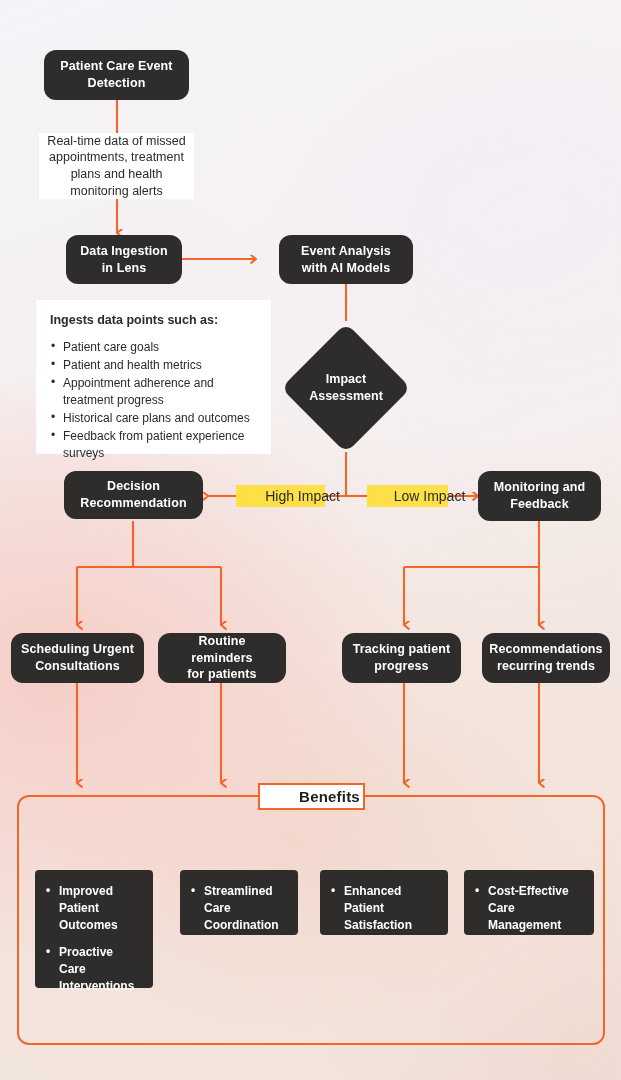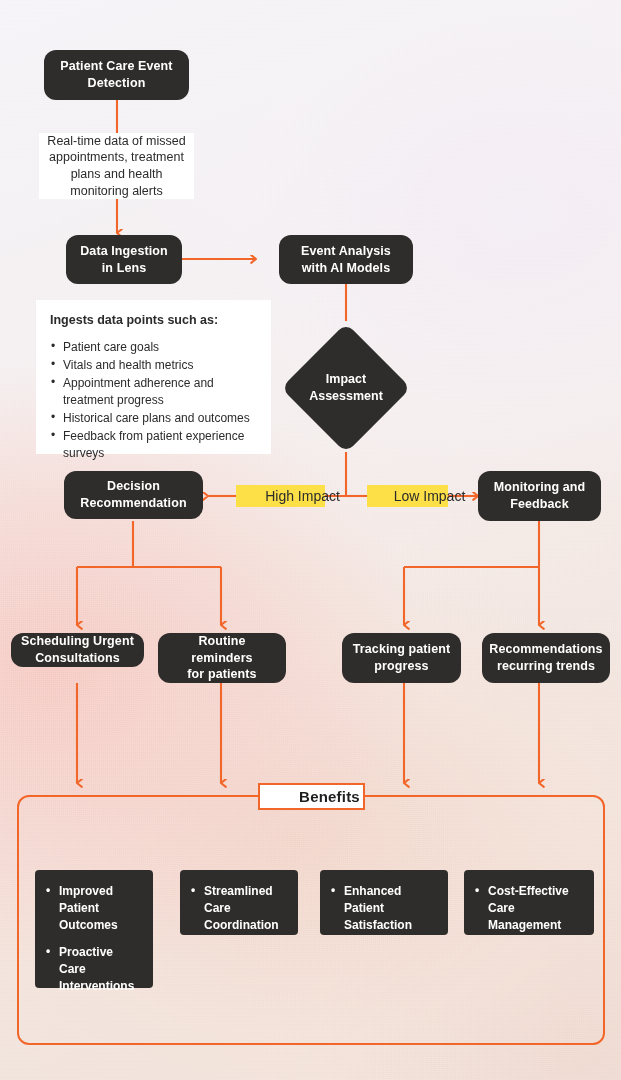--- a/index.html
+++ b/index.html
@@ -252,38 +252,38 @@
   <div class="whitebox note" style="left:39px; top:133px; width:155px; height:66px;">Real-time data of missed appointments, treatment plans and health monitoring alerts</div>
 
   <div class="node" style="left:66px; top:235px; width:116px; height:49px;">Data Ingestion<br>in Lens</div>
 
   <div class="node" style="left:279px; top:235px; width:134px; height:49px;">Event Analysis<br>with AI Models</div>
 
   <div class="whitebox ingest" style="left:36px; top:300px; width:235px; height:154px;">
     <div class="ingest-title">Ingests data points such as:</div>
     <ul>
       <li>Patient care goals</li>
-      <li>Vitals and health metrics</li>
+      <li>Patient and health metrics</li>
       <li>Appointment adherence and treatment progress</li>
       <li>Historical care plans and outcomes</li>
       <li>Feedback from patient experience surveys</li>
     </ul>
   </div>
 
   <div class="diamond" style="left:300px; top:342px; width:92px; height:92px;"></div>
   <div class="diamond-label" style="left:296px; top:355px; width:100px; height:66px;">Impact<br>Assessment</div>
 
   <div class="edge-label" style="left:236px; top:485px; width:89px; height:22px;">High Impact</div>
   <div class="edge-label" style="left:367px; top:485px; width:81px; height:22px;">Low Impact</div>
 
   <div class="node" style="left:64px; top:471px; width:139px; height:48px;">Decision<br>Recommendation</div>
 
   <div class="node" style="left:478px; top:471px; width:123px; height:50px;">Monitoring and<br>Feedback</div>
 
-  <div class="node" style="left:11px; top:633px; width:133px; height:34px;">Scheduling Urgent<br>Consultations</div>
+  <div class="node" style="left:11px; top:633px; width:133px; height:50px;">Scheduling Urgent<br>Consultations</div>
 
   <div class="node" style="left:158px; top:633px; width:128px; height:50px;">Routine reminders<br>for patients</div>
 
   <div class="node" style="left:342px; top:633px; width:119px; height:50px;">Tracking patient<br>progress</div>
 
   <div class="node" style="left:482px; top:633px; width:128px; height:50px;">Recommendations<br>recurring trends</div>
 
   <div id="benefits-frame" style="left:17px; top:795px; width:588px; height:250px;"></div>
   <div id="benefits-title" style="left:258px; top:783px; width:107px; height:27px;padding-left:36px;">Benefits</div>
 

